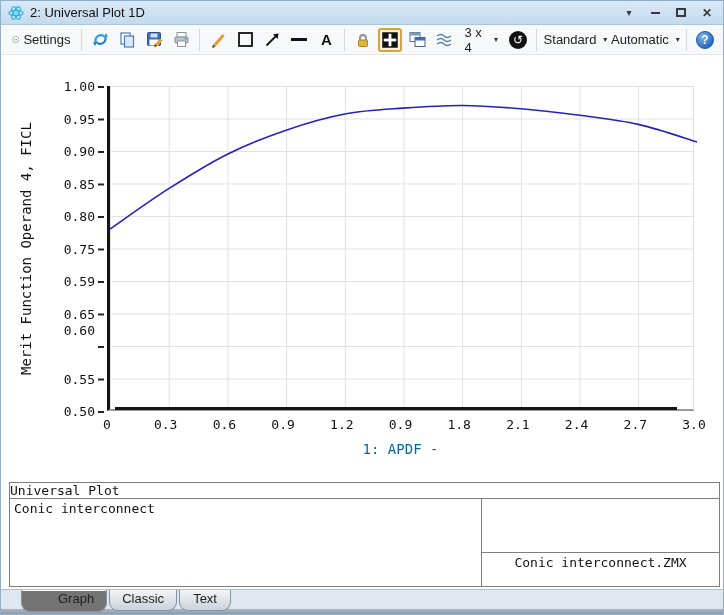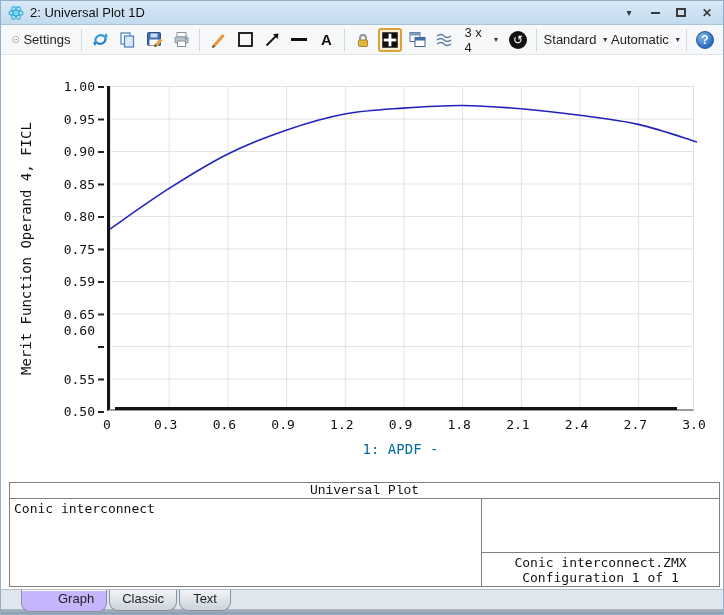--- a/index.html
+++ b/index.html
@@ -56,35 +56,35 @@
     background-size:100% 32.5px;}
   .y-labels{position:absolute;left:0;top:31px;width:94px;height:325px;font-size:13px;color:#111;}
   .y-labels .ytick{position:absolute;right:0;transform:translateY(-50%);}
   .x-labels{position:absolute;left:106px;top:362px;width:587px;height:16px;font-size:13px;color:#111;}
   .x-labels .xtick{position:absolute;transform:translateX(-50%);}
   .x-title{position:absolute;left:106px;top:386px;width:587px;text-align:center;font-size:14px;color:#0369a1;}
   .y-title{position:absolute;left:14px;top:31px;height:325px;width:22px;display:flex;align-items:center;justify-content:center;
     writing-mode:vertical-rl;transform:rotate(180deg);font-size:14px;color:#111;white-space:nowrap;}
   
   .info-panel{position:absolute;left:8px;top:427px;width:711px;height:105px;border:1px solid #7f7f7f;font-size:13px;color:#111;}
-  .info-title{height:16px;border-bottom:1px solid #7f7f7f;text-align:center;line-height:15px;font-family:Liberation Mono, monospace;}
+  .info-title{height:16px;border-bottom:1px solid #7f7f7f;line-height:15px;}
   .info-body{position:relative;height:87px;}
   .info-left{position:absolute;left:0;top:0;width:472px;height:100%;padding:2px 4px;border-right:1px solid #7f7f7f;}
   .info-right-top{position:absolute;left:472px;top:0;right:0;height:54px;border-bottom:1px solid #7f7f7f;}
   .info-right-bottom{position:absolute;left:472px;top:55px;right:0;bottom:0;text-align:center;padding-top:1px;}
   
   .tabbar{position:absolute;left:0;bottom:0;width:100%;height:25px;background:#dfe6ee;border-top:1px solid #b6bfc9;}
   .tabbar::after{content:"";position:absolute;left:0;bottom:0;width:100%;height:5px;background:linear-gradient(#aab6c2,#8e9cab);}
   .tabs{position:absolute;left:20px;top:0;display:flex;gap:2px;z-index:2;}
   .tab{
     min-width:52px;padding:1px 12px 3px;height:21px;text-align:center;font-size:13px;color:#222;
     background:linear-gradient(#f2f4f6,#ccd3dc);border:1px solid #8593a2;border-top:none;
     border-radius:0 0 9px 9px;
   }
-  .tab.active{background:#c4b5fd;font-weight:400;height:22px;box-shadow:0 1px 0 #fff inset;padding-left:36px;}
+  .tab.active{background:#737373;font-weight:400;height:22px;box-shadow:0 1px 0 #fff inset;padding-left:36px;}
   svg .st{stroke:#111;fill:none;}
 </style>
 </head>
 <body>
 
 <div class="window">
 
   <div class="titlebar">
     <span style="display:flex;">
       <svg width="16" height="16" viewBox="0 0 16 16">
@@ -271,21 +271,20 @@
 
     <div class="info-panel">
       <div class="info-title">Universal Plot</div>
       <div class="info-body">
         <div class="info-left">
           <div>Conic interconnect</div>
         </div>
         <div class="info-right-top"></div>
         <div class="info-right-bottom">
           <div>Conic interconnect.ZMX</div>
-          <div>Configuration 1 of 1</div>
         </div>
       </div>
     </div>
   </div>
 
   <div class="tabbar">
     <div class="tabs">
       <div class="tab active">Graph</div>
       <div class="tab">Classic</div>
       <div class="tab">Text</div>

